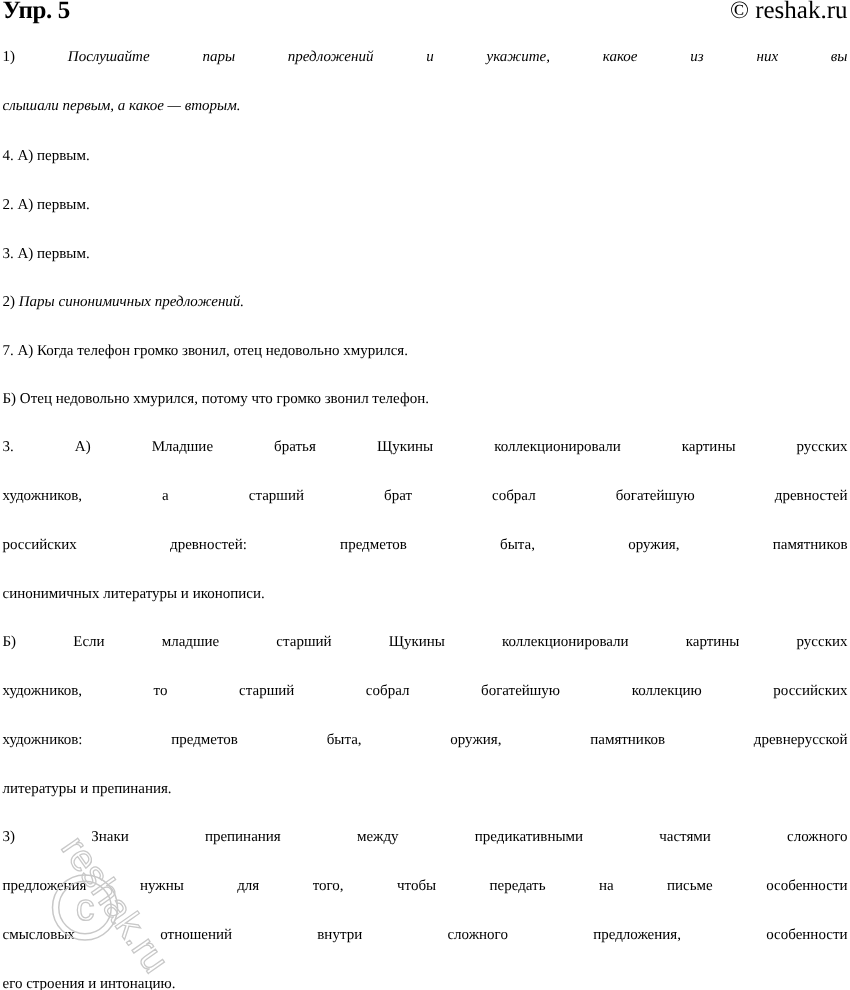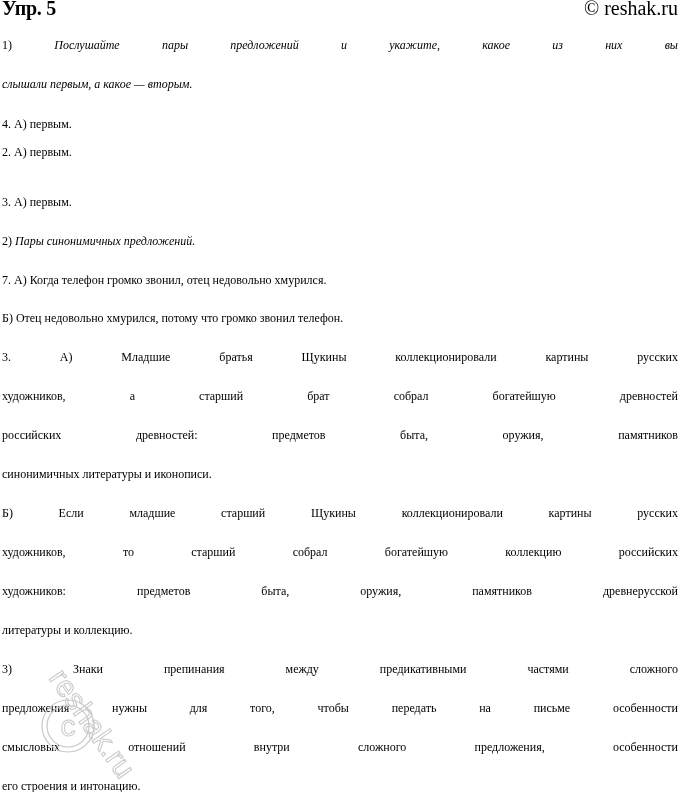--- a/index.html
+++ b/index.html
@@ -73,37 +73,37 @@
 
   <div class="header">
     <span class="ex-title">Упр. 5</span>
     <span class="site">© reshak.ru</span>
   </div>
 
   <div class="line just" style="top:33px"><span>1)</span> <span class="it">Послушайте пары предложений и укажите, какое из них вы</span></div>
   <div class="line it" style="top:72px">слышали первым, а какое — вторым.</div>
 
   <div class="line" style="top:112px">4. А) первым.</div>
-  <div class="line" style="top:140px">2. А) первым.</div>
+  <div class="line" style="top:151px">2. А) первым.</div>
   <div class="line" style="top:190px">3. А) первым.</div>
 
   <div class="line" style="top:229px"><span>2)</span> <span class="bi">Пары синонимичных предложений.</span></div>
 
   <div class="line" style="top:268px">7. А) Когда телефон громко звонил, отец недовольно хмурился.</div>
   <div class="line" style="top:306px">Б) Отец недовольно хмурился, потому что громко звонил телефон.</div>
 
   <div class="line just" style="top:345px">3. А) Младшие братья Щукины коллекционировали картины русских</div>
   <div class="line just" style="top:384px">художников, а старший брат собрал богатейшую древностей</div>
   <div class="line just" style="top:423px">российских древностей: предметов быта, оружия, памятников</div>
   <div class="line" style="top:462px">синонимичных литературы и иконописи.</div>
 
   <div class="line just" style="top:501px">Б) Если младшие старший Щукины коллекционировали картины русских</div>
   <div class="line just" style="top:540px">художников, то старший собрал богатейшую коллекцию российских</div>
   <div class="line just" style="top:579px">художников: предметов быта, оружия, памятников древнерусской</div>
-  <div class="line" style="top:618px">литературы и коллекцию.</div>
+  <div class="line" style="top:618px">литературы и препинания.</div>
 
   <div class="line just" style="top:657px">3) Знаки препинания между предикативными частями сложного</div>
   <div class="line just" style="top:696px">предложения нужны для того, чтобы передать на письме особенности</div>
   <div class="line just" style="top:735px">смысловых отношений внутри сложного предложения, особенности</div>
   <div class="line" style="top:774px">его строения и интонацию.</div>
 
   <svg class="watermark" viewBox="0 0 130 140">
     <g fill="none" stroke="#c8c8c8" stroke-width="1.2">
       <circle cx="38" cy="78" r="26"></circle>
       <circle cx="38" cy="78" r="21"></circle>

